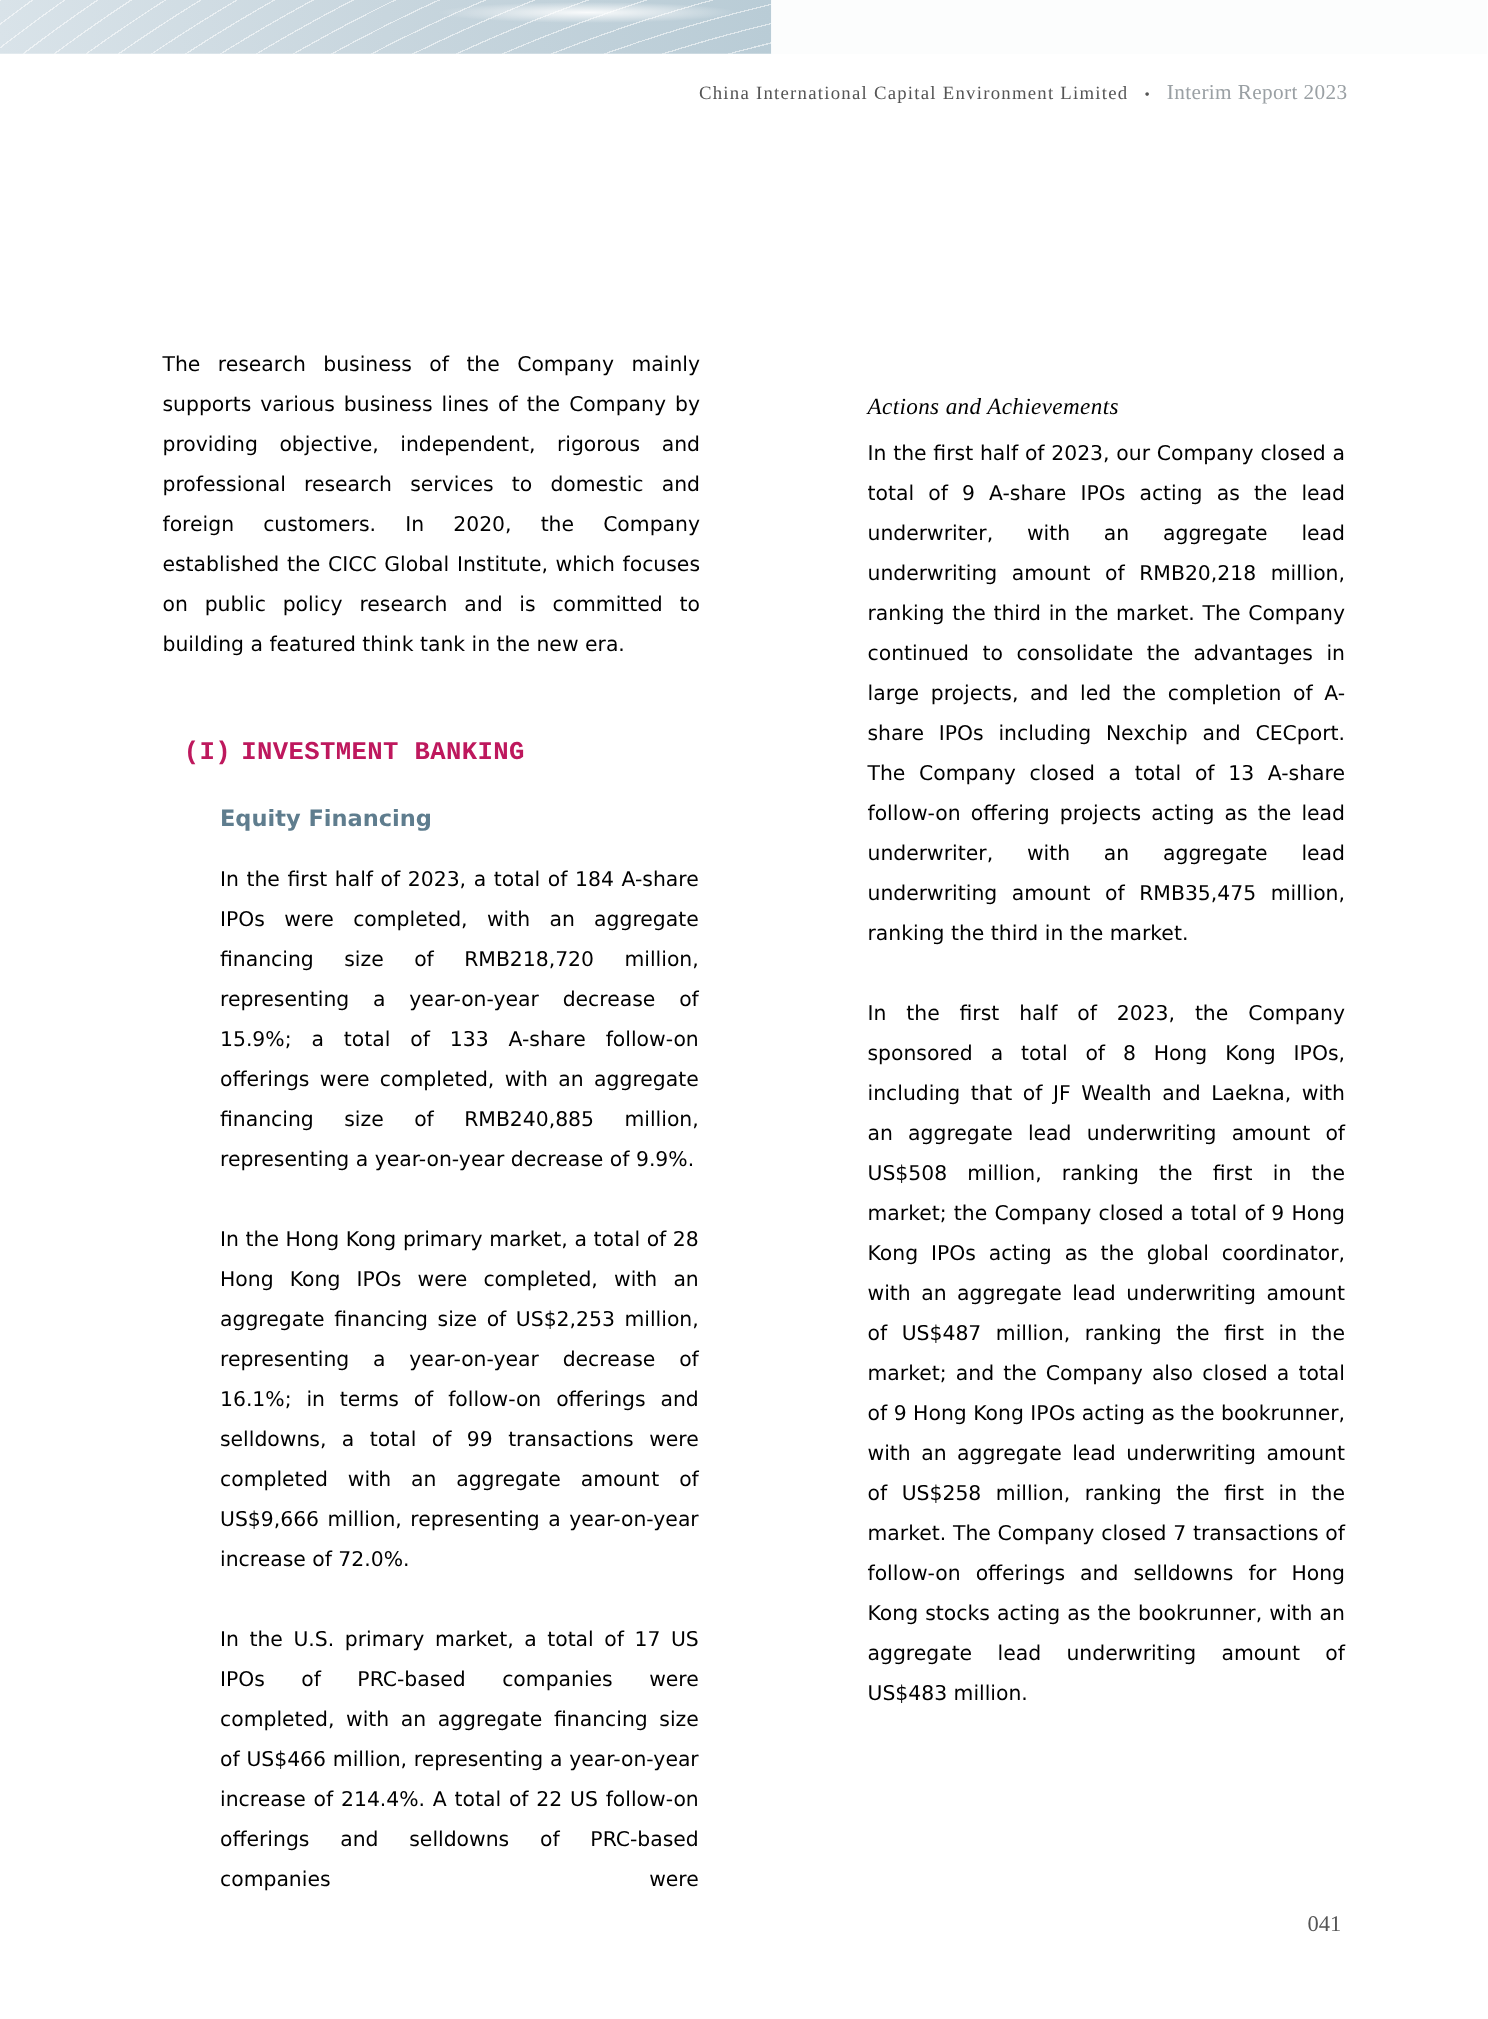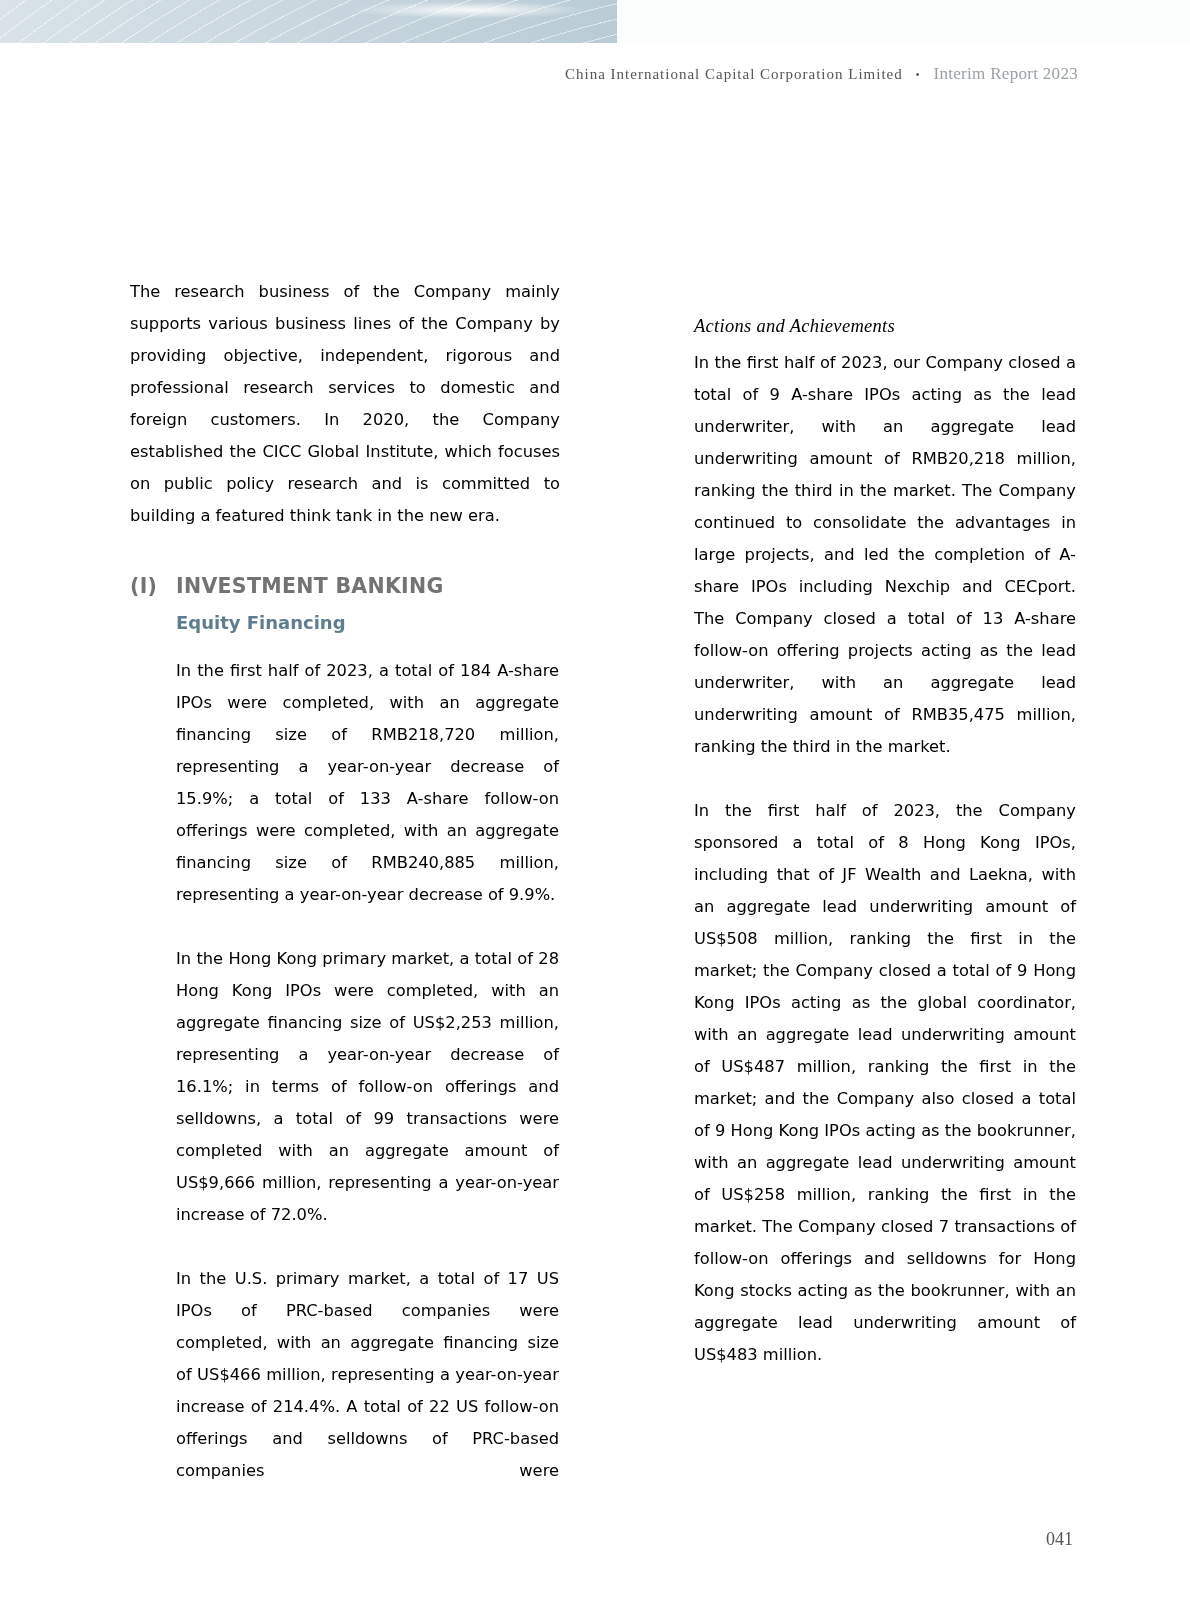--- a/index.html
+++ b/index.html
@@ -16,36 +16,36 @@
     .running-head .bullet { margin: 0 8px; font-size: 12px; color: #555; }
     .running-head .report { color: #9aa0a4; letter-spacing: 0.3px; font-size: 17px; }
 
     .col { position: absolute; }
     .col-left { left: 130px; top: 276px; width: 430px; }
     .col-right { left: 694px; top: 276px; width: 382px; }
     p.body { margin: 0; font-size: 16.3px; line-height: 32px; text-align: justify;
       text-align-last: left; color: #000000; font-weight: 400; }
     .indent { margin-left: 46px !important; width: 383px; }
     .gap { height: 32px; }
-    h2.section { margin: 0; font-size: 20.5px; font-weight: bold; color: #737373; letter-spacing: 0.3px; }
+    h2.section { margin: 17px; font-size: 20.5px; font-weight: bold; color: #be185d; letter-spacing: 0.3px; font-family: Liberation Mono, monospace; }
     h2.section .num { display: inline-block; width: 46px; }
     h3.sub { margin: 0; font-size: 18px; font-weight: bold; color: #5f7d8e; margin-left: 46px; }
     h4.italic { margin: 0; font-family: "Liberation Serif", serif; font-style: italic; font-weight: normal;
       font-size: 18.5px; color: #000000; letter-spacing: 0.3px; }
     .page-num { position: absolute; left: 1046px; top: 1529px; font-family: "Liberation Serif", serif;
       font-size: 18px; color: #555; }
   </style>
 </head>
 <body>
 
 <div class="banner"></div>
 <div class="banner-right"></div>
 
 <div class="running-head">
-  <span>China International Capital Corporation Limited</span>
+  <span>China International Capital Environment Limited</span>
   <span class="bullet">•</span>
   <span class="report">Interim Report 2023</span>
 </div>
 
 <div class="col col-left">
   <p class="body">The research business of the Company mainly supports various business lines of the Company by providing objective, independent, rigorous and professional research services to domestic and foreign customers. In 2020, the Company established the CICC Global Institute, which focuses on public policy research and is committed to building a featured think tank in the new era.</p>
   <div style="height:42px"></div>
   <h2 class="section">
     <span class="num">(I)</span><span>INVESTMENT BANKING</span>
   </h2>

